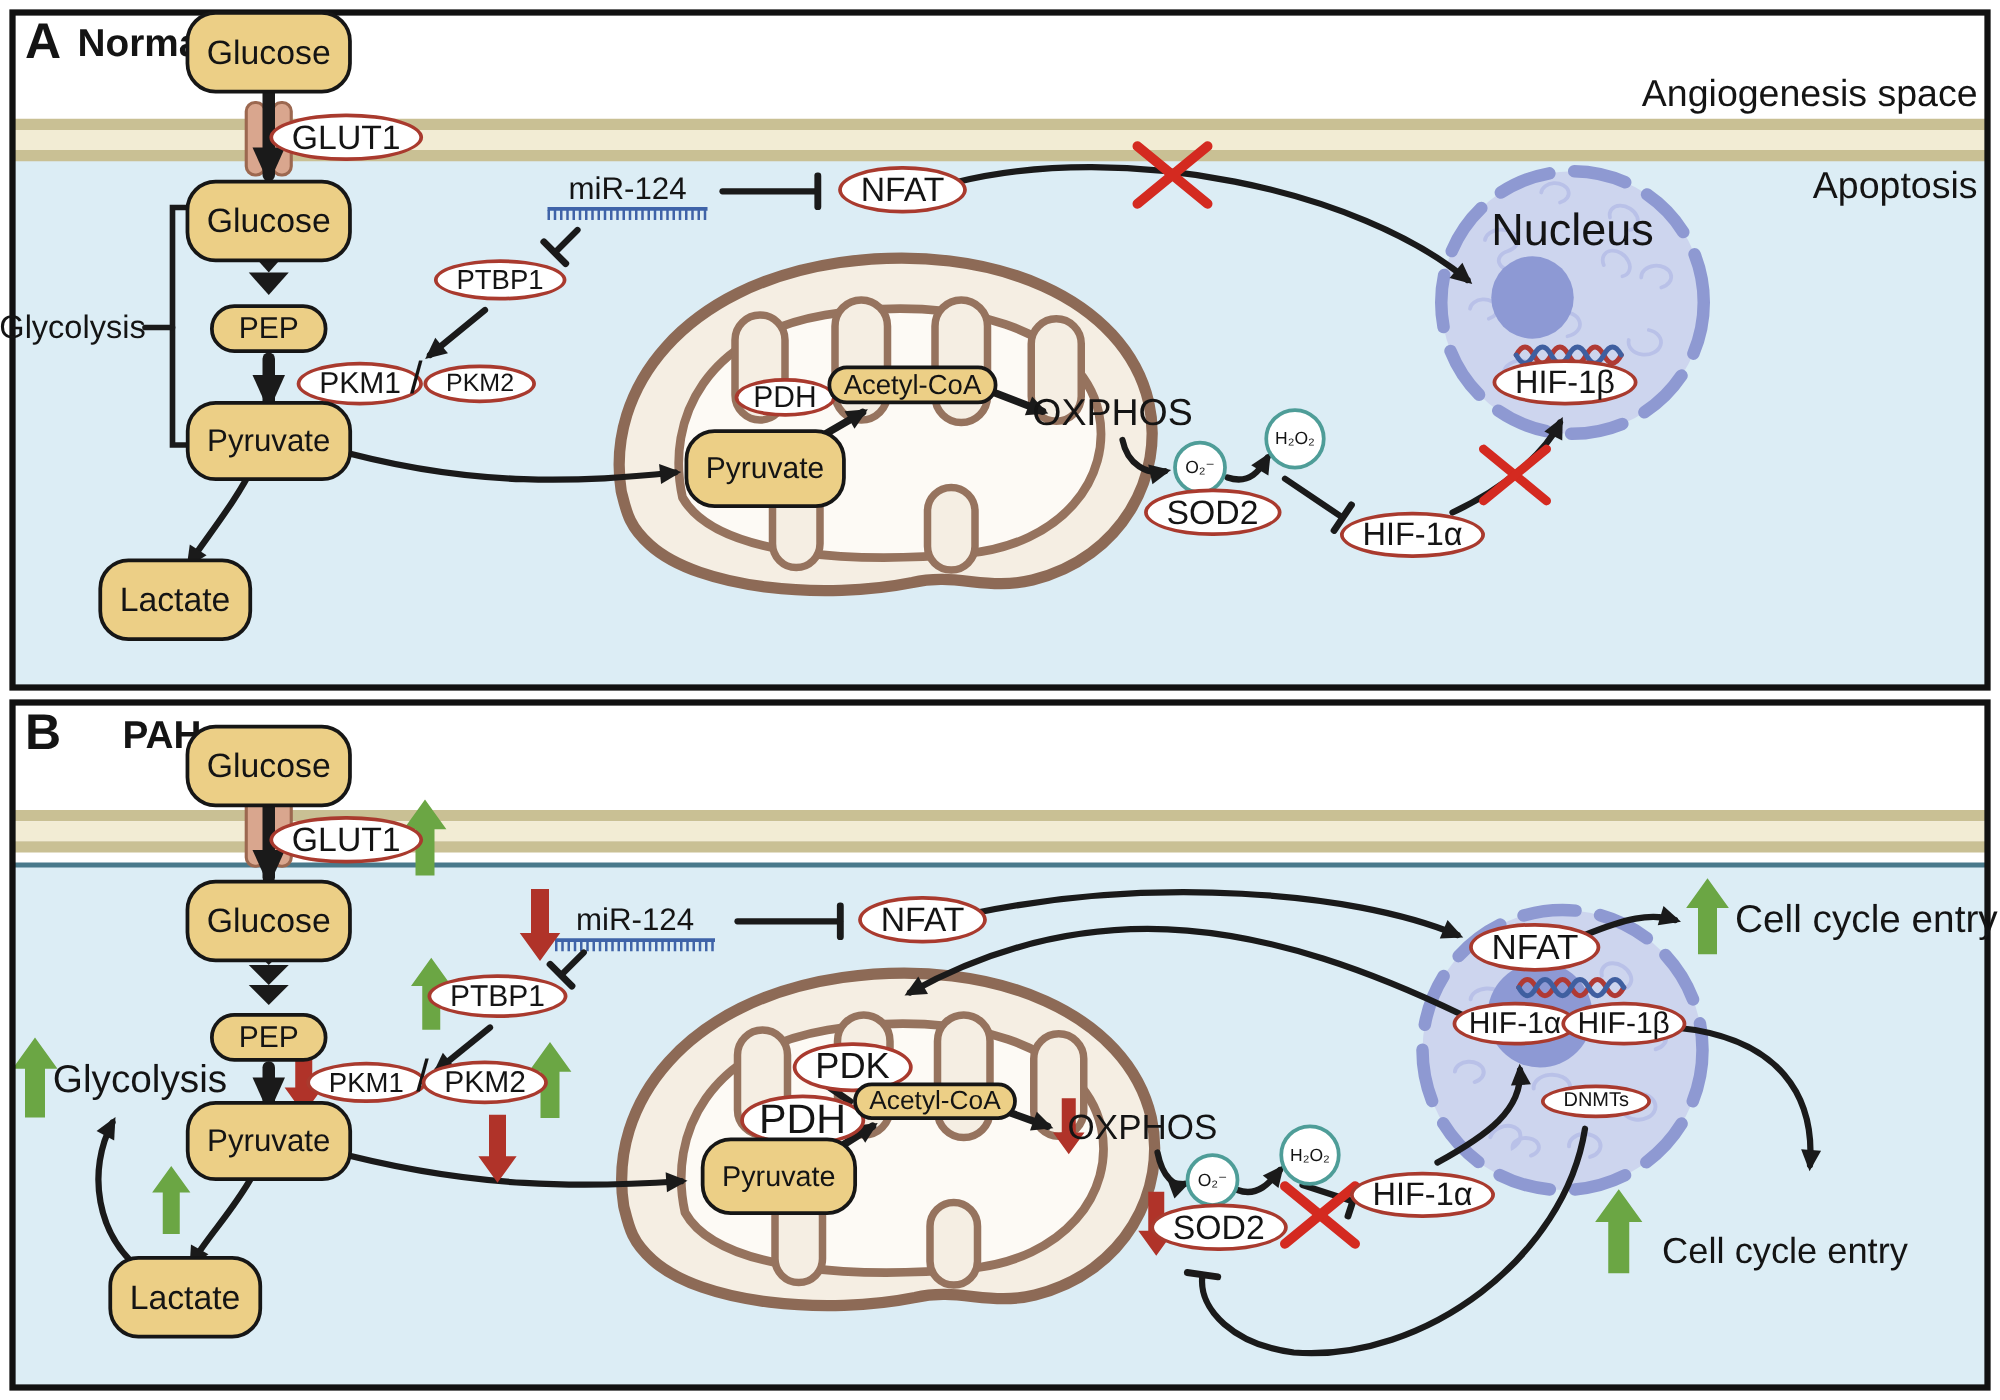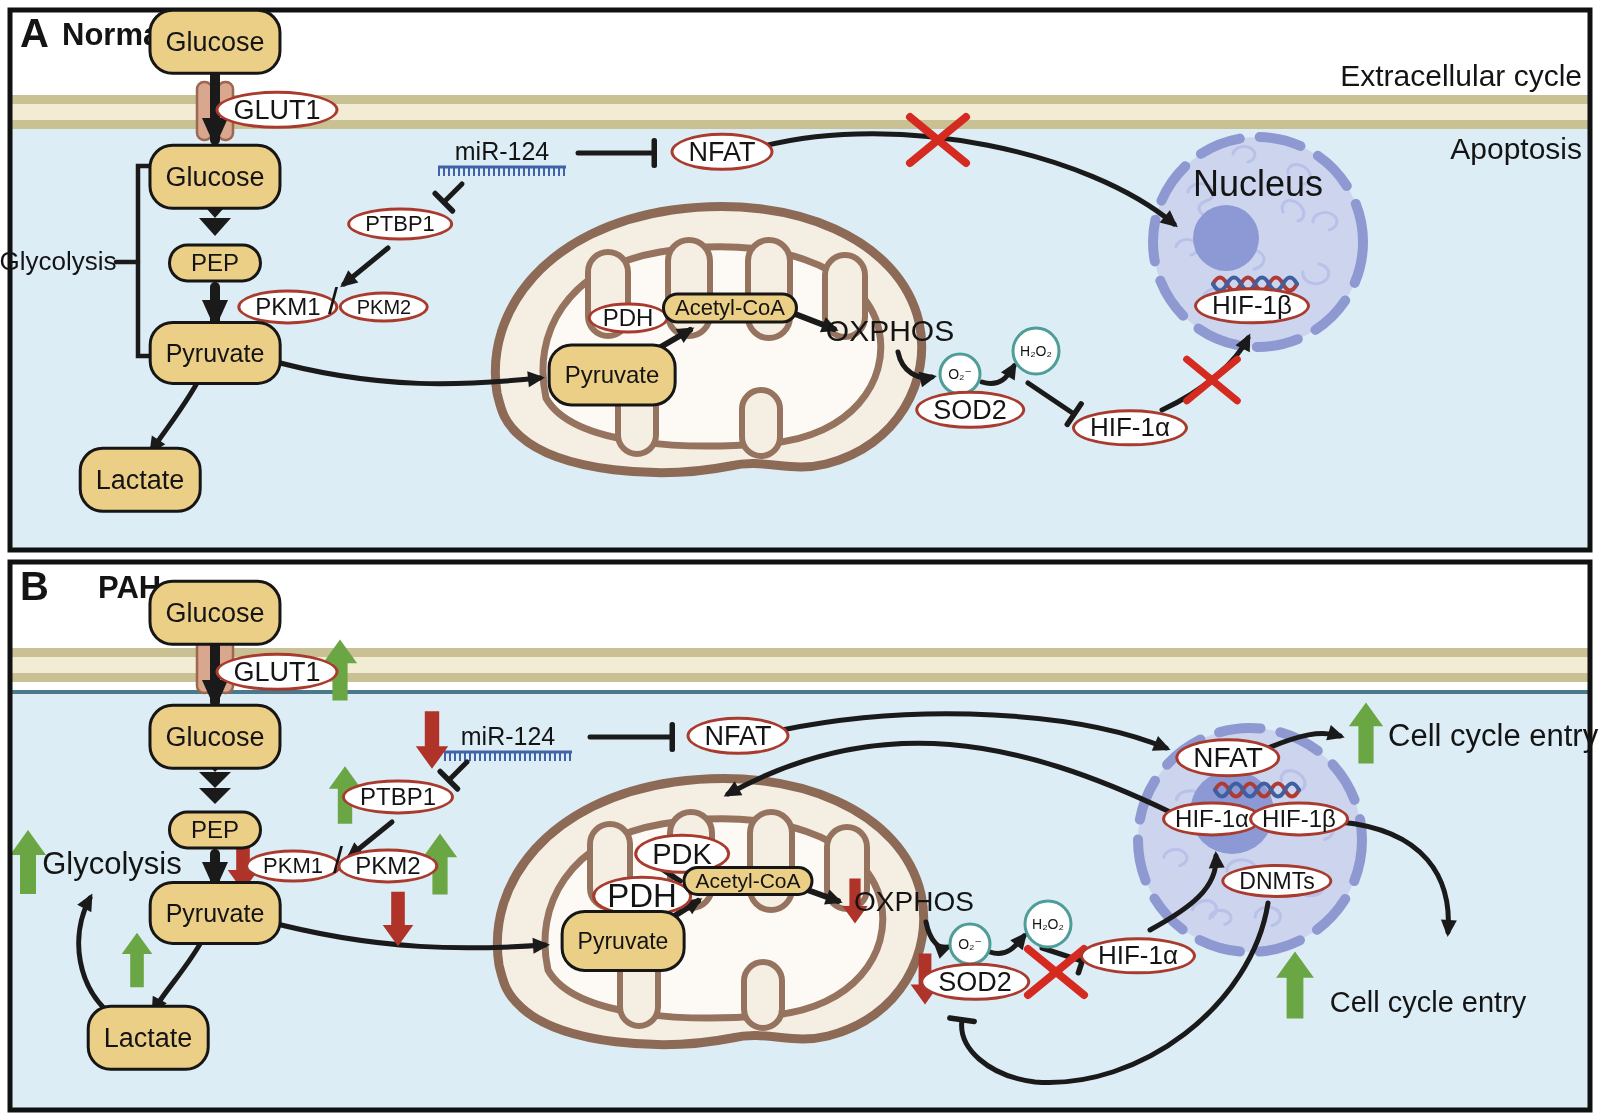--- a/index.html
+++ b/index.html
@@ -199,21 +199,21 @@
       <use href="#upArrow" transform="translate(925,979) rotate(180) scale(0.8)"></use>
     </g>
   </g>
 
   <rect x="10" y="10" width="1580" height="540" fill="none" stroke="#111" stroke-width="5"></rect>
   <rect x="10" y="562" width="1580" height="548" fill="none" stroke="#111" stroke-width="5"></rect>
 </svg>
 
 <div class="lbl panelletter" style="left:20px;top:12px;">A</div>
 <div class="lbl paneltitle" style="left:62px;top:19px;">Normal</div>
-<div class="lbl right" style="right:18px;top:60px;font-size:30px;">Extracellular cycle</div>
+<div class="lbl right" style="right:18px;top:60px;font-size:30px;">Angiogenesis space</div>
 <div class="lbl right" style="right:18px;top:133px;font-size:30px;">Apoptosis</div>
 
 <div class="lbl ctr pill" style="left:215px;top:42px;font-size:27px;">Glucose</div>
 <div class="lbl ctr oval" style="left:277px;top:110px;font-size:27px;">GLUT1</div>
 <div class="lbl ctr pill" style="left:215px;top:177px;font-size:27px;">Glucose</div>
 <div class="lbl ctr pill big" style="left:215px;top:263px;padding:4px 20px;">PEP</div>
 <div class="lbl ctr oval" style="left:288px;top:307px;font-size:24px;">PKM1</div>
 <div class="lbl ctr" style="left:333px;top:302px;font-size:36px;">/</div>
 <div class="lbl ctr oval" style="left:384px;top:307px;font-size:20px;">PKM2</div>
 <div class="lbl ctr oval" style="left:400px;top:224px;font-size:22px;">PTBP1</div>
@@ -257,20 +257,20 @@
 <div class="lbl ctr pill" style="left:748px;top:881px;font-size:21px;padding:1px 10px;">Acetyl-CoA</div>
 <div class="lbl ctr" style="left:914px;top:902px;font-size:28px;">OXPHOS</div>
 <div class="lbl ctr circ" style="left:970px;top:944px;width:37px;height:37px;font-size:14px;">O₂⁻</div>
 <div class="lbl ctr circ" style="left:1048px;top:924px;width:43px;height:43px;font-size:14px;">H₂O₂</div>
 <div class="lbl ctr oval" style="left:975px;top:982px;font-size:27px;">SOD2</div>
 <div class="lbl ctr oval" style="left:1138px;top:956px;font-size:26px;">HIF-1α</div>
 
 <div class="lbl ctr oval" style="left:1228px;top:758px;font-size:28px;">NFAT</div>
 <div class="lbl ctr oval" style="left:1212px;top:819px;font-size:24px;padding:2px 10px;">HIF-1α</div>
 <div class="lbl ctr oval" style="left:1299px;top:819px;font-size:24px;padding:2px 10px;">HIF-1β</div>
-<div class="lbl ctr oval" style="left:1277px;top:881px;font-size:23px;">DNMTs</div>
+<div class="lbl ctr oval" style="left:1277px;top:881px;font-size:16px;">DNMTs</div>
 
 <div class="lbl vctr" style="left:1388px;top:736px;font-size:31px;">Cell cycle entry</div>
 <div class="lbl ctr outcomes" style="left:1428px;top:1002px;font-size:29px;line-height:1.2;">
   <span>Cell cycle entry</span>
 </div>
 
 </div>
 
 </body></html>

